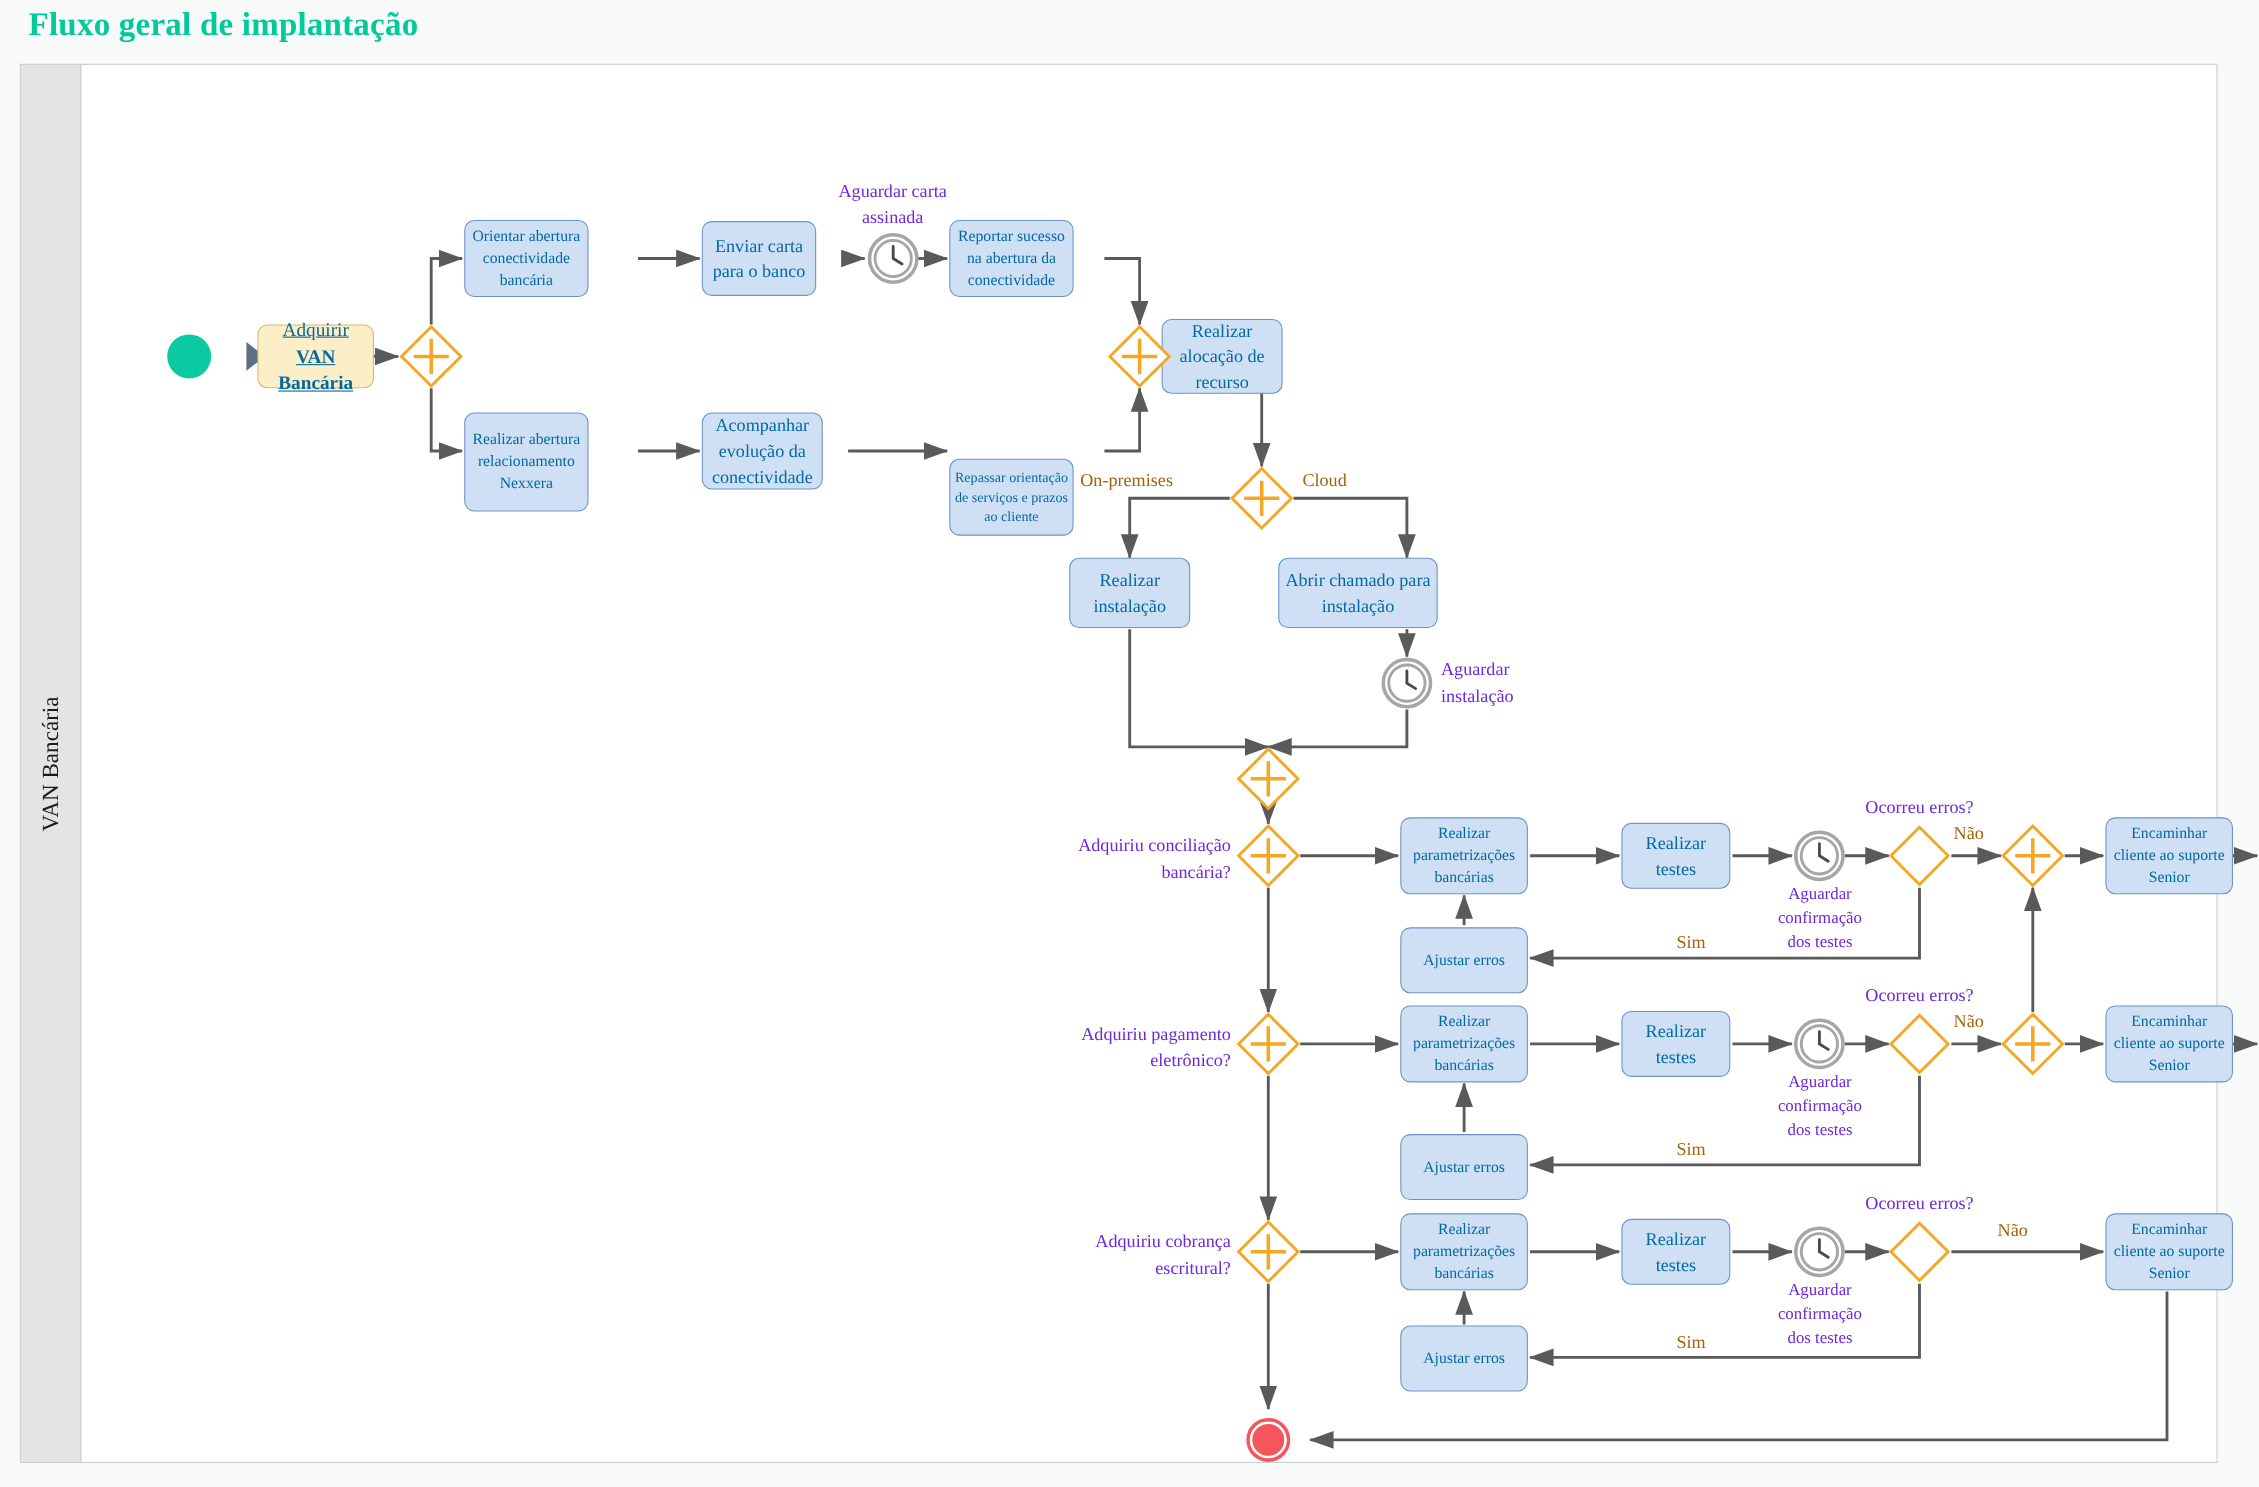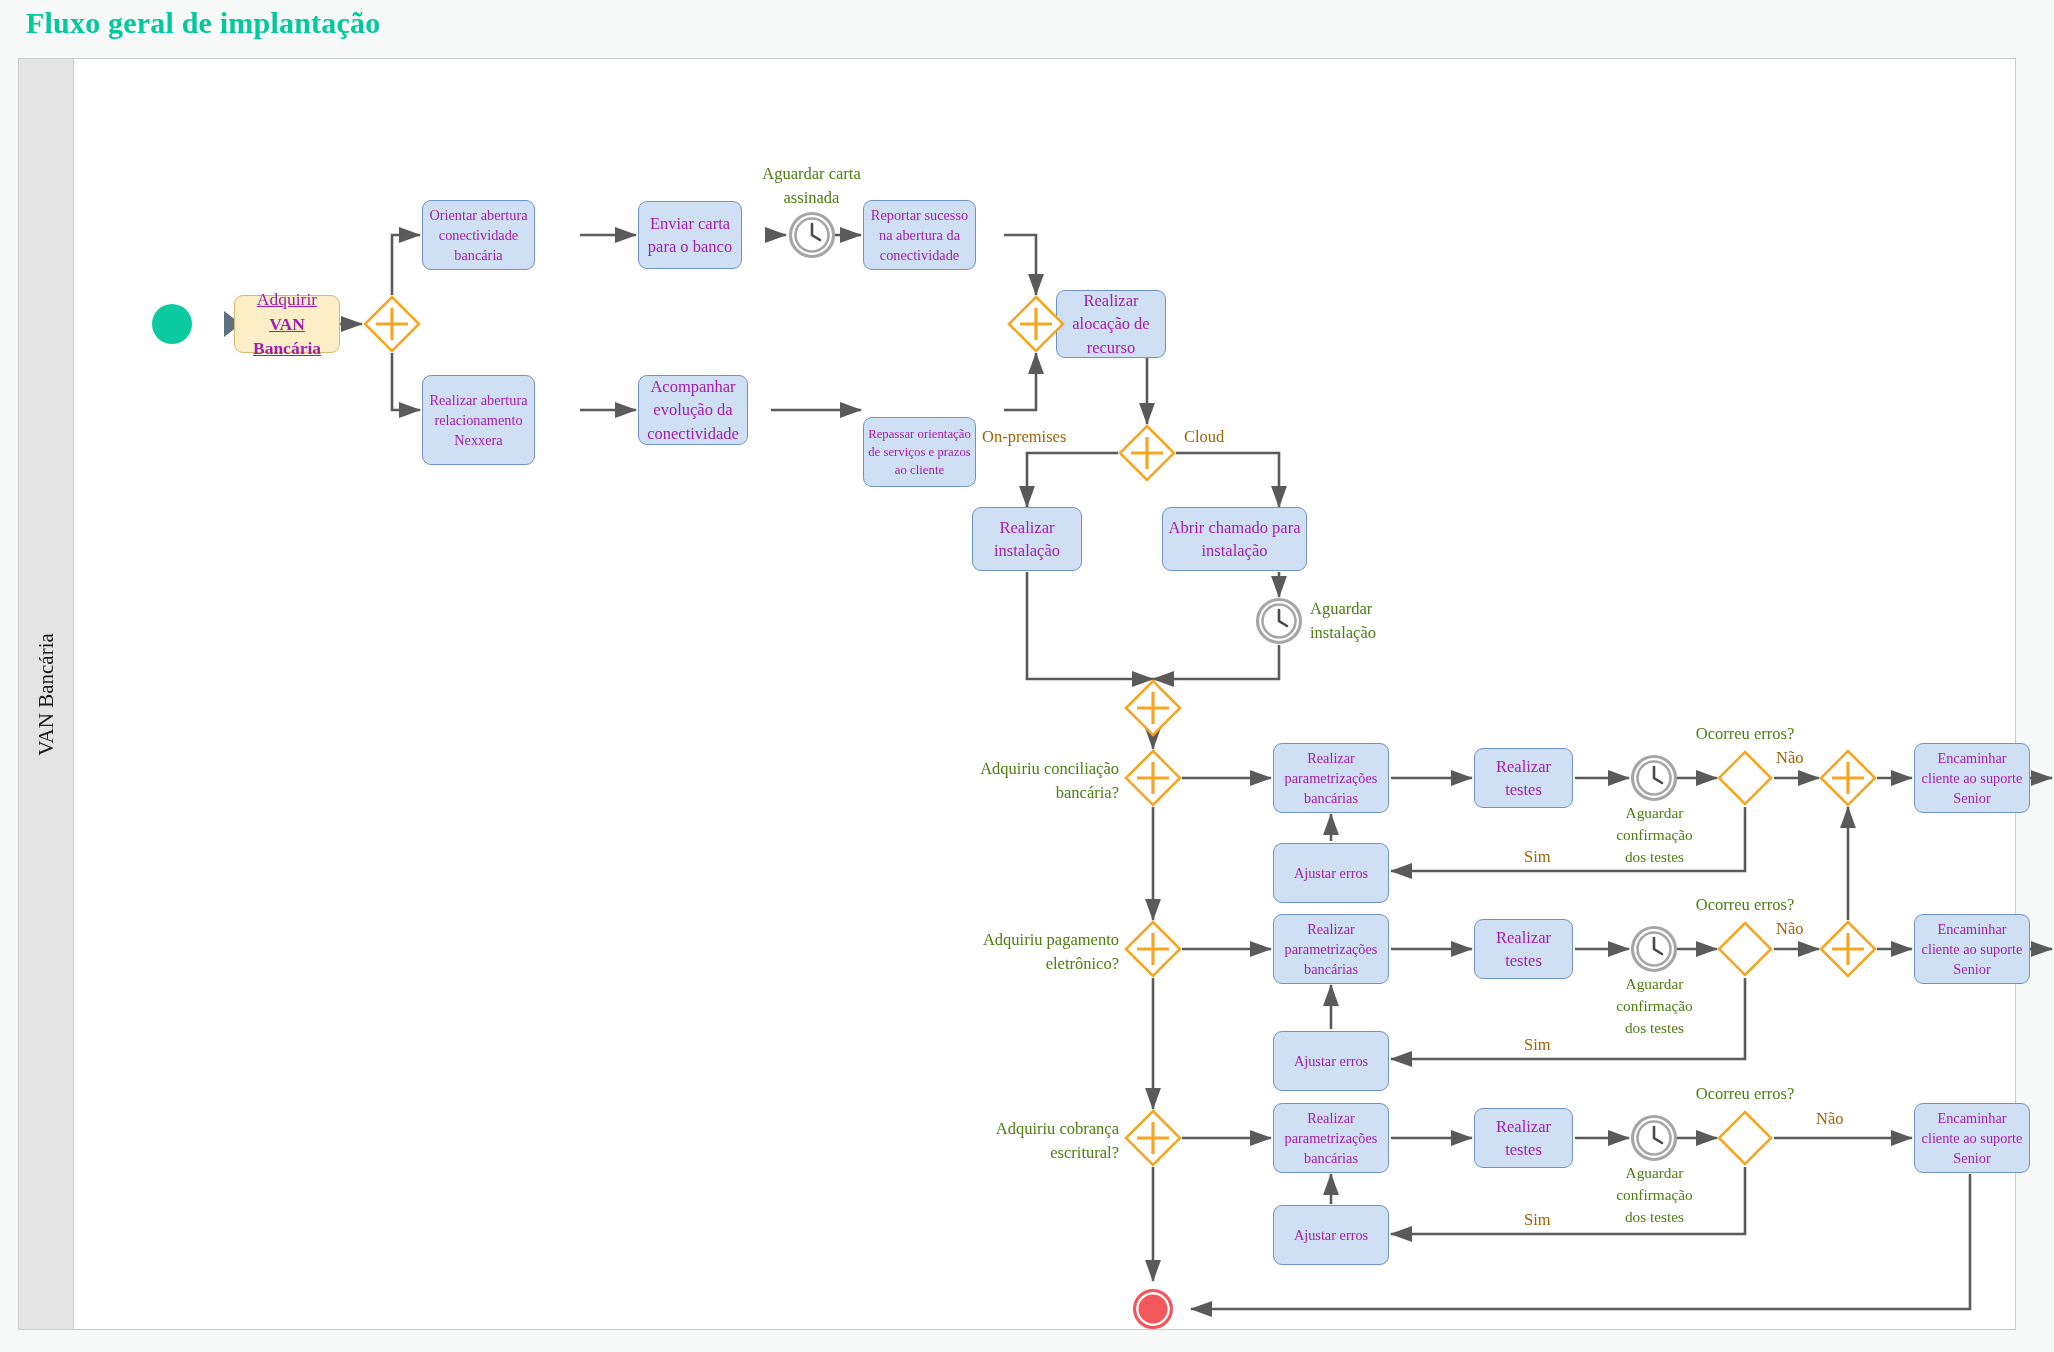--- a/index.html
+++ b/index.html
@@ -66,21 +66,21 @@
     overflow: visible;
   }
   
   .node { position: absolute; box-sizing: border-box; }
   .task {
     background: #cfe0f5;
     border: 1.6px solid #6f93c7;
     border-radius: 9px;
     display: flex; align-items: center; justify-content: center;
     text-align: center;
-    color: #a21caf;
+    color: #0369a1;
     line-height: 1.42;
     padding: 2px 3px;
     font-family: "Liberation Serif", "DejaVu Serif", serif;
   }
   .task.t16 { font-size: 16.5px; }
   .task.t14 { font-size: 14.3px; }
   .task.yellow {
     background: #fcefc8;
     border: 1.6px solid #d8b96a;
     font-size: 17.5px;
@@ -100,21 +100,21 @@
     background: #f4575b;
     border: 3px solid #f4575b;
     box-shadow: inset 0 0 0 2.5px #ffffff;
     box-sizing: border-box;
   }
   .timer { position: absolute; }
   .timer svg { display:block; }
   .caption {
     position: absolute;
     font-size: 16.5px;
-    color: #4d7c0f;
+    color: #6d28d9;
     line-height: 1.45;
     white-space: pre-line;
     font-family: "Liberation Serif", "DejaVu Serif", serif;
   }
   .caption.ctr { text-align: center; }
   .caption.right { text-align: right; }
   .caption.left { text-align: left; }
   .edge-label {
     position: absolute;
     font-size: 16.5px;

